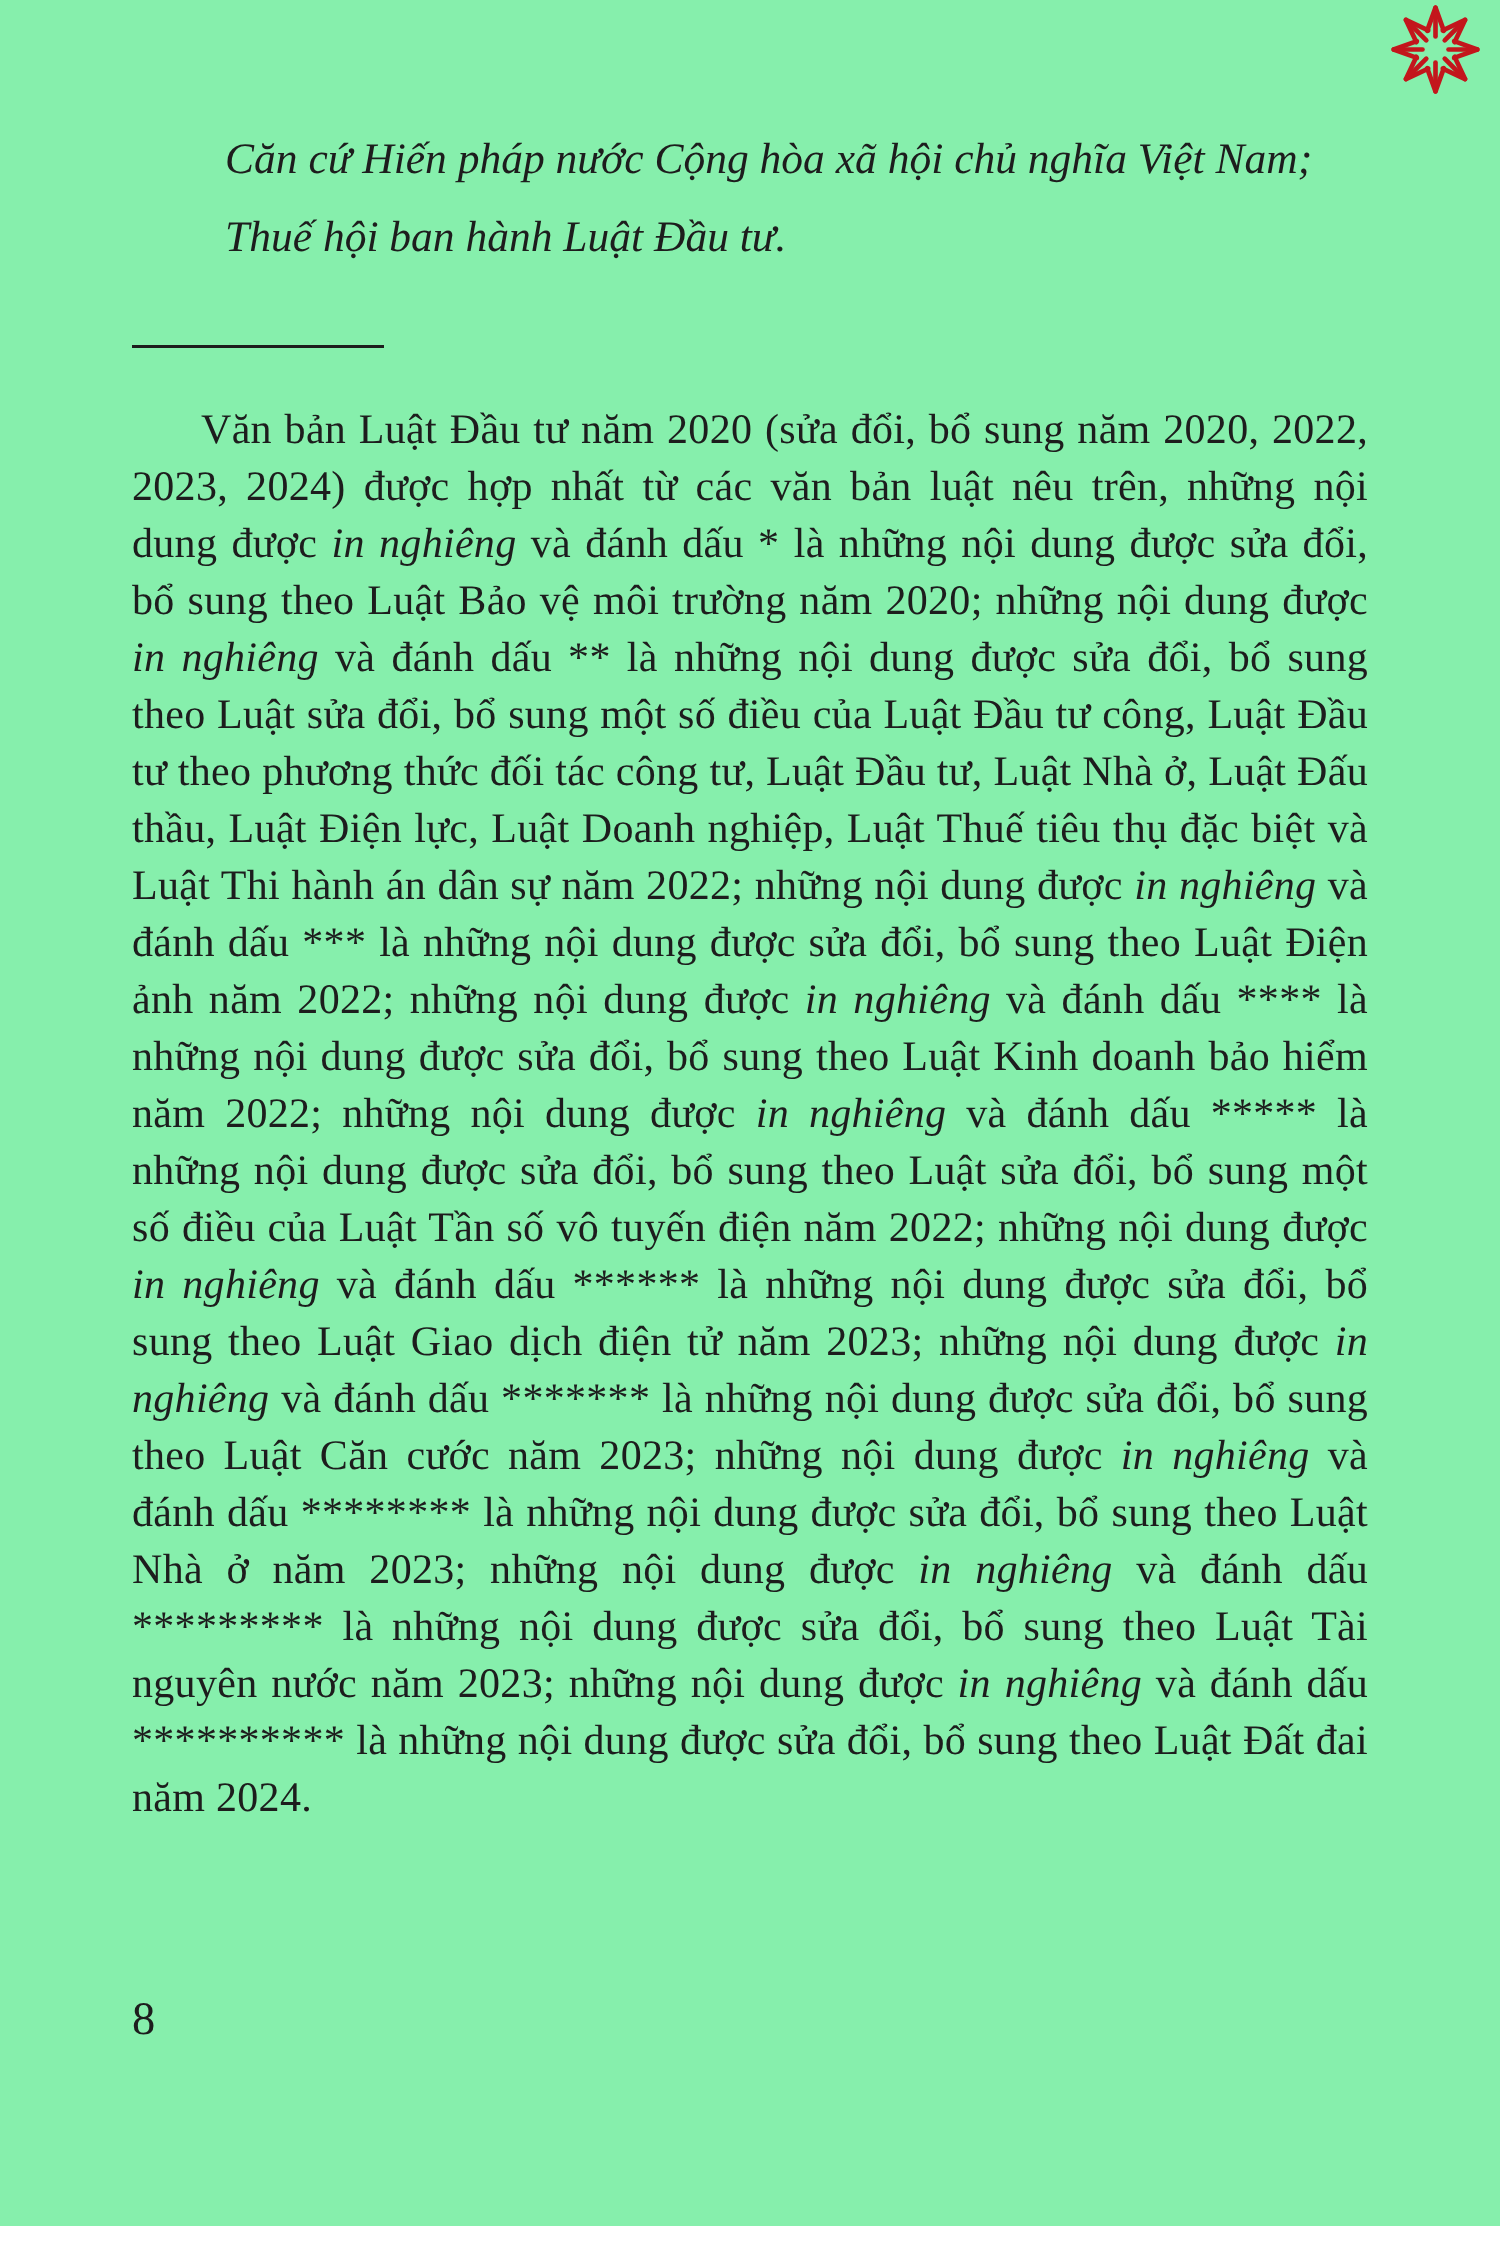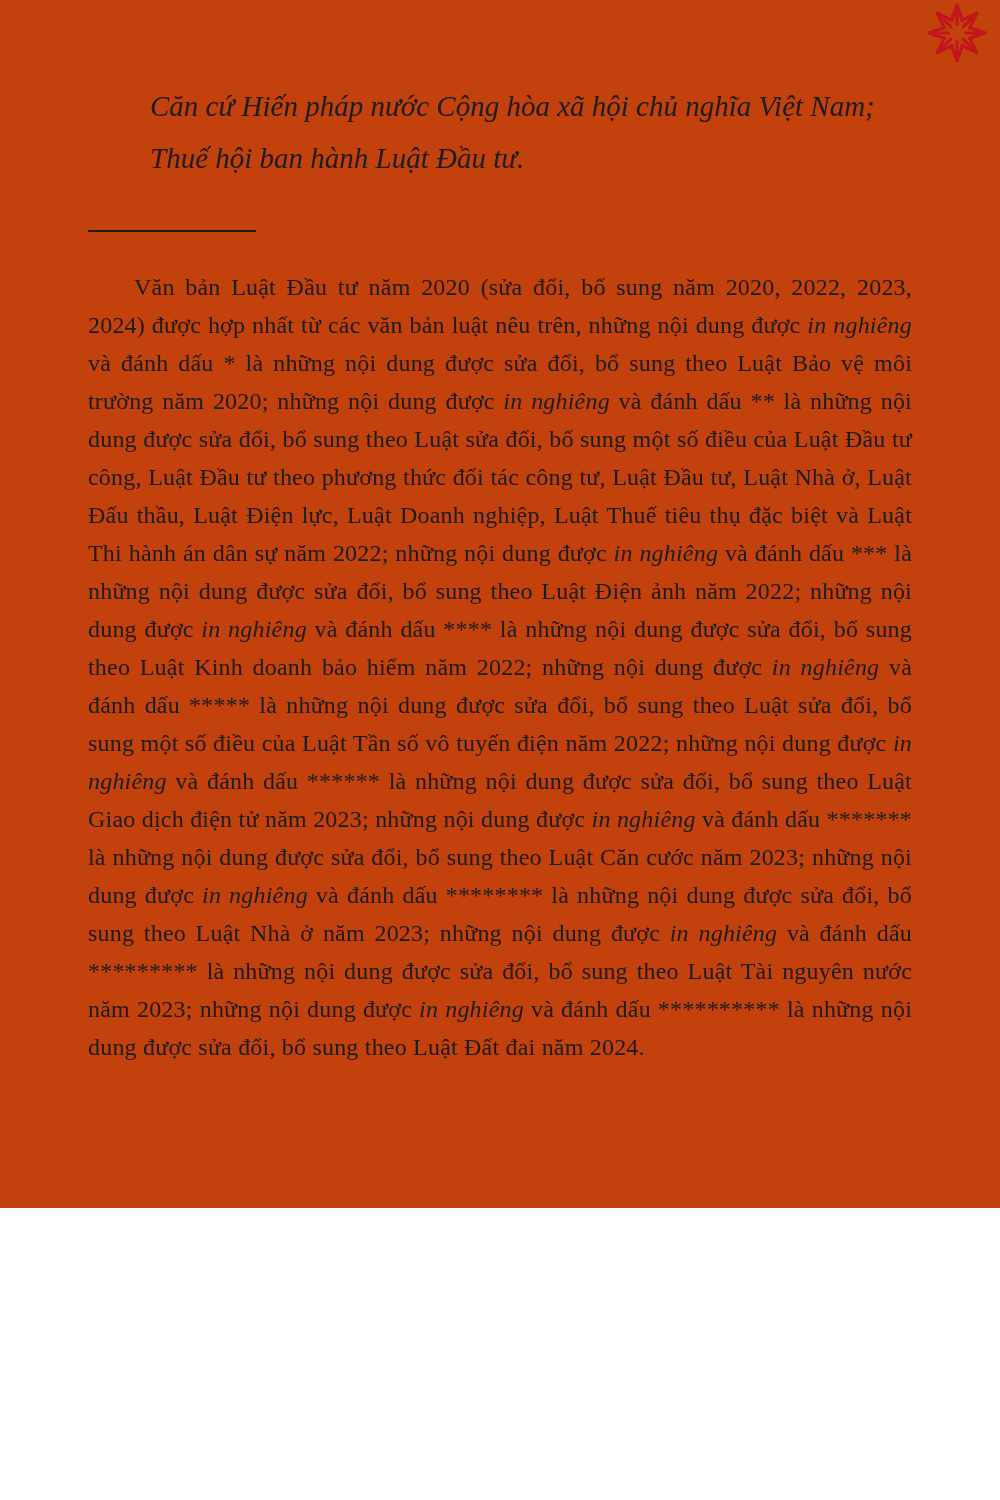--- a/index.html
+++ b/index.html
@@ -3,22 +3,22 @@
 <meta charset="utf-8">
 <style>
   html, body {
     margin: 0;
     padding: 0;
     background: #ffffff;
   }
   .page {
     position: relative;
     width: 1000px;
-    height: 1208px;
-    background: #c2410c;
+    height: 1484px;
+    background: #86efac;
     color: #1d1d1d;
     font-family: "Liberation Serif", "DejaVu Serif", serif;
     overflow: hidden;
     box-sizing: border-box;
   }
   .content {
     padding: 0 88px;
   }
   .logo {
     position: absolute;
@@ -39,21 +39,21 @@
     text-indent: 62px;
   }
   .divider {
     width: 168px;
     height: 2px;
     background: #1d1d1d;
     margin-top: 46px;
   }
   .body-par {
     margin-top: 36px;
-    font-size: 24px;
+    font-size: 28px;
     line-height: 38px;
     text-align: justify;
     text-indent: 46px;
     letter-spacing: 0.2px;
   }
   .body-par .em {
     font-style: italic;
   }
   .page-number {
     position: absolute;

